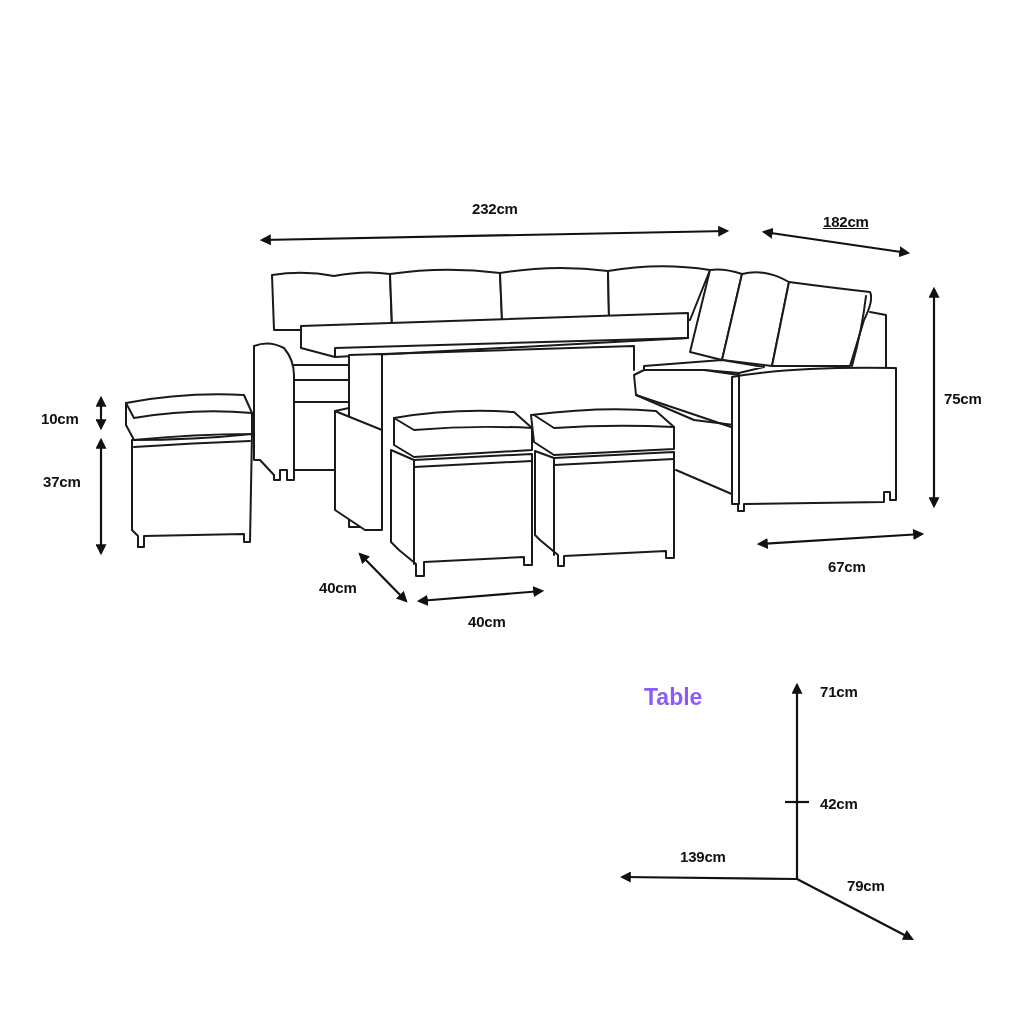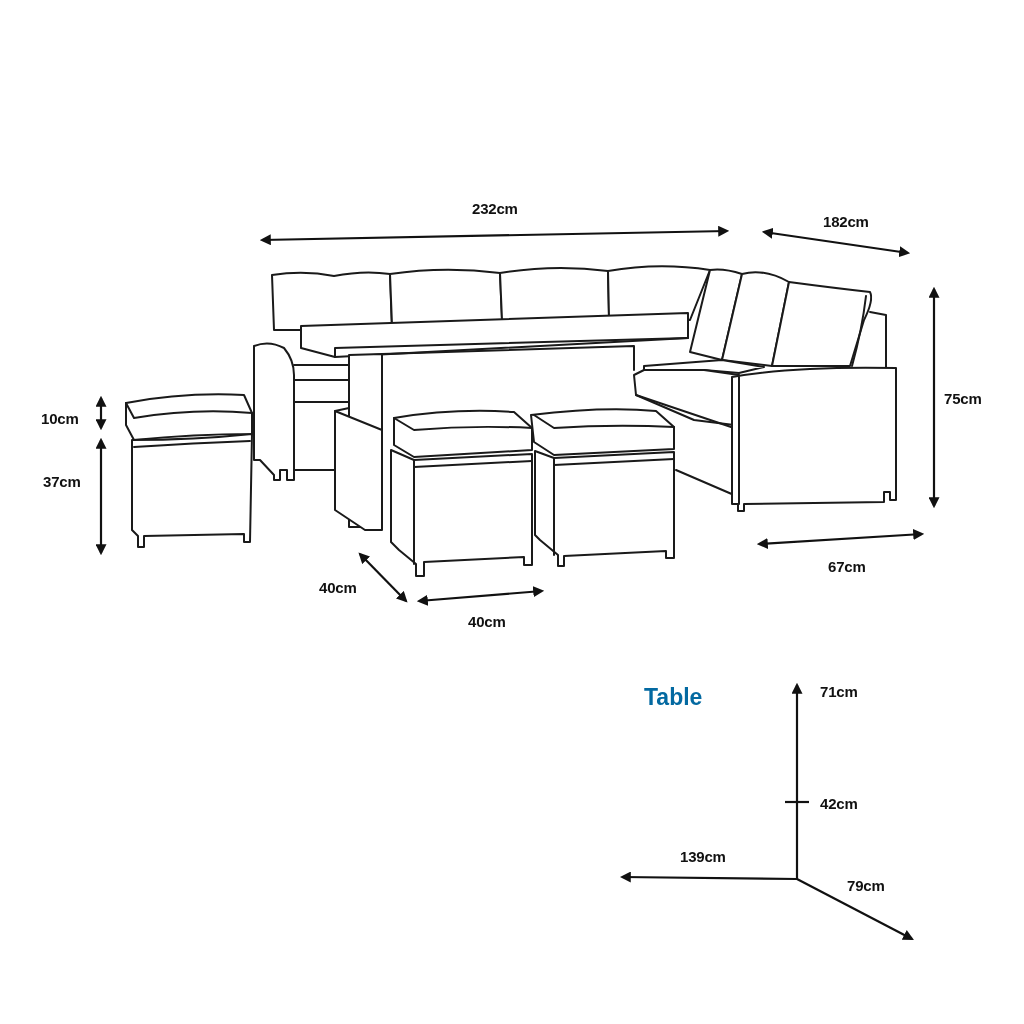--- a/index.html
+++ b/index.html
@@ -1,19 +1,19 @@
 <!DOCTYPE html>
 <html><head>
   <meta charset="utf-8">
   <style>
     html, body { margin: 0; padding: 0; background: #ffffff; }
     body { width: 1024px; height: 1024px; position: relative; overflow: hidden; font-family: "Liberation Sans", "DejaVu Sans", sans-serif; }
     #stage { position: absolute; left: 4px; top: 0; width: 831px; height: 1024px; margin-top: 30px; }
     .label { position: absolute; font-weight: bold; color: #111111; font-size: 15px; white-space: nowrap; letter-spacing: -0.2px; }
-    .title { position: absolute; font-weight: bold; color: #0369a1; font-size: 23px; }
+    .title { position: absolute; font-weight: bold; color: #8b5cf6; font-size: 23px; }
     svg { position: absolute; left: 0; top: 0; }
     .ln { fill: none; stroke: #1a1a1a; stroke-width: 2; stroke-linejoin: round; stroke-linecap: round; }
     .fill { fill: #ffffff; stroke: #1a1a1a; stroke-width: 2; stroke-linejoin: round; }
     .dim { fill: none; stroke: #111111; stroke-width: 2.2; }
   </style>
 </head>
 <body>
 
 <div id="stage">
 
@@ -98,21 +98,21 @@
 
     <g>
       <line class="dim" x1="793" y1="849" x2="793" y2="655" marker-end="url(#ah)"></line>
       <line class="dim" x1="781" y1="772" x2="805" y2="772"></line>
       <line class="dim" x1="793" y1="849" x2="618" y2="847" marker-end="url(#ah)"></line>
       <line class="dim" x1="793" y1="849" x2="908" y2="909" marker-end="url(#ah)"></line>
     </g>
   </svg>
 
   <div class="label" style="left:468px; top:170px;">232cm</div>
-  <div class="label" style="left:819px; top:183px;">182cm</div>
+  <div class="label" style="left:819px; top:183px;text-decoration:underline;">182cm</div>
   <div class="label" style="left:940px; top:360px;">75cm</div>
   <div class="label" style="left:824px; top:528px;text-align:center;">67cm</div>
   <div class="label" style="left:37px; top:380px;">10cm</div>
   <div class="label" style="left:39px; top:443px;">37cm</div>
   <div class="label" style="left:315px; top:549px;">40cm</div>
   <div class="label" style="left:464px; top:583px;">40cm</div>
 
   <div class="title" style="left:640px; top:654px;">Table</div>
   <div class="label" style="left:816px; top:653px;">71cm</div>
   <div class="label" style="left:816px; top:765px;">42cm</div>

